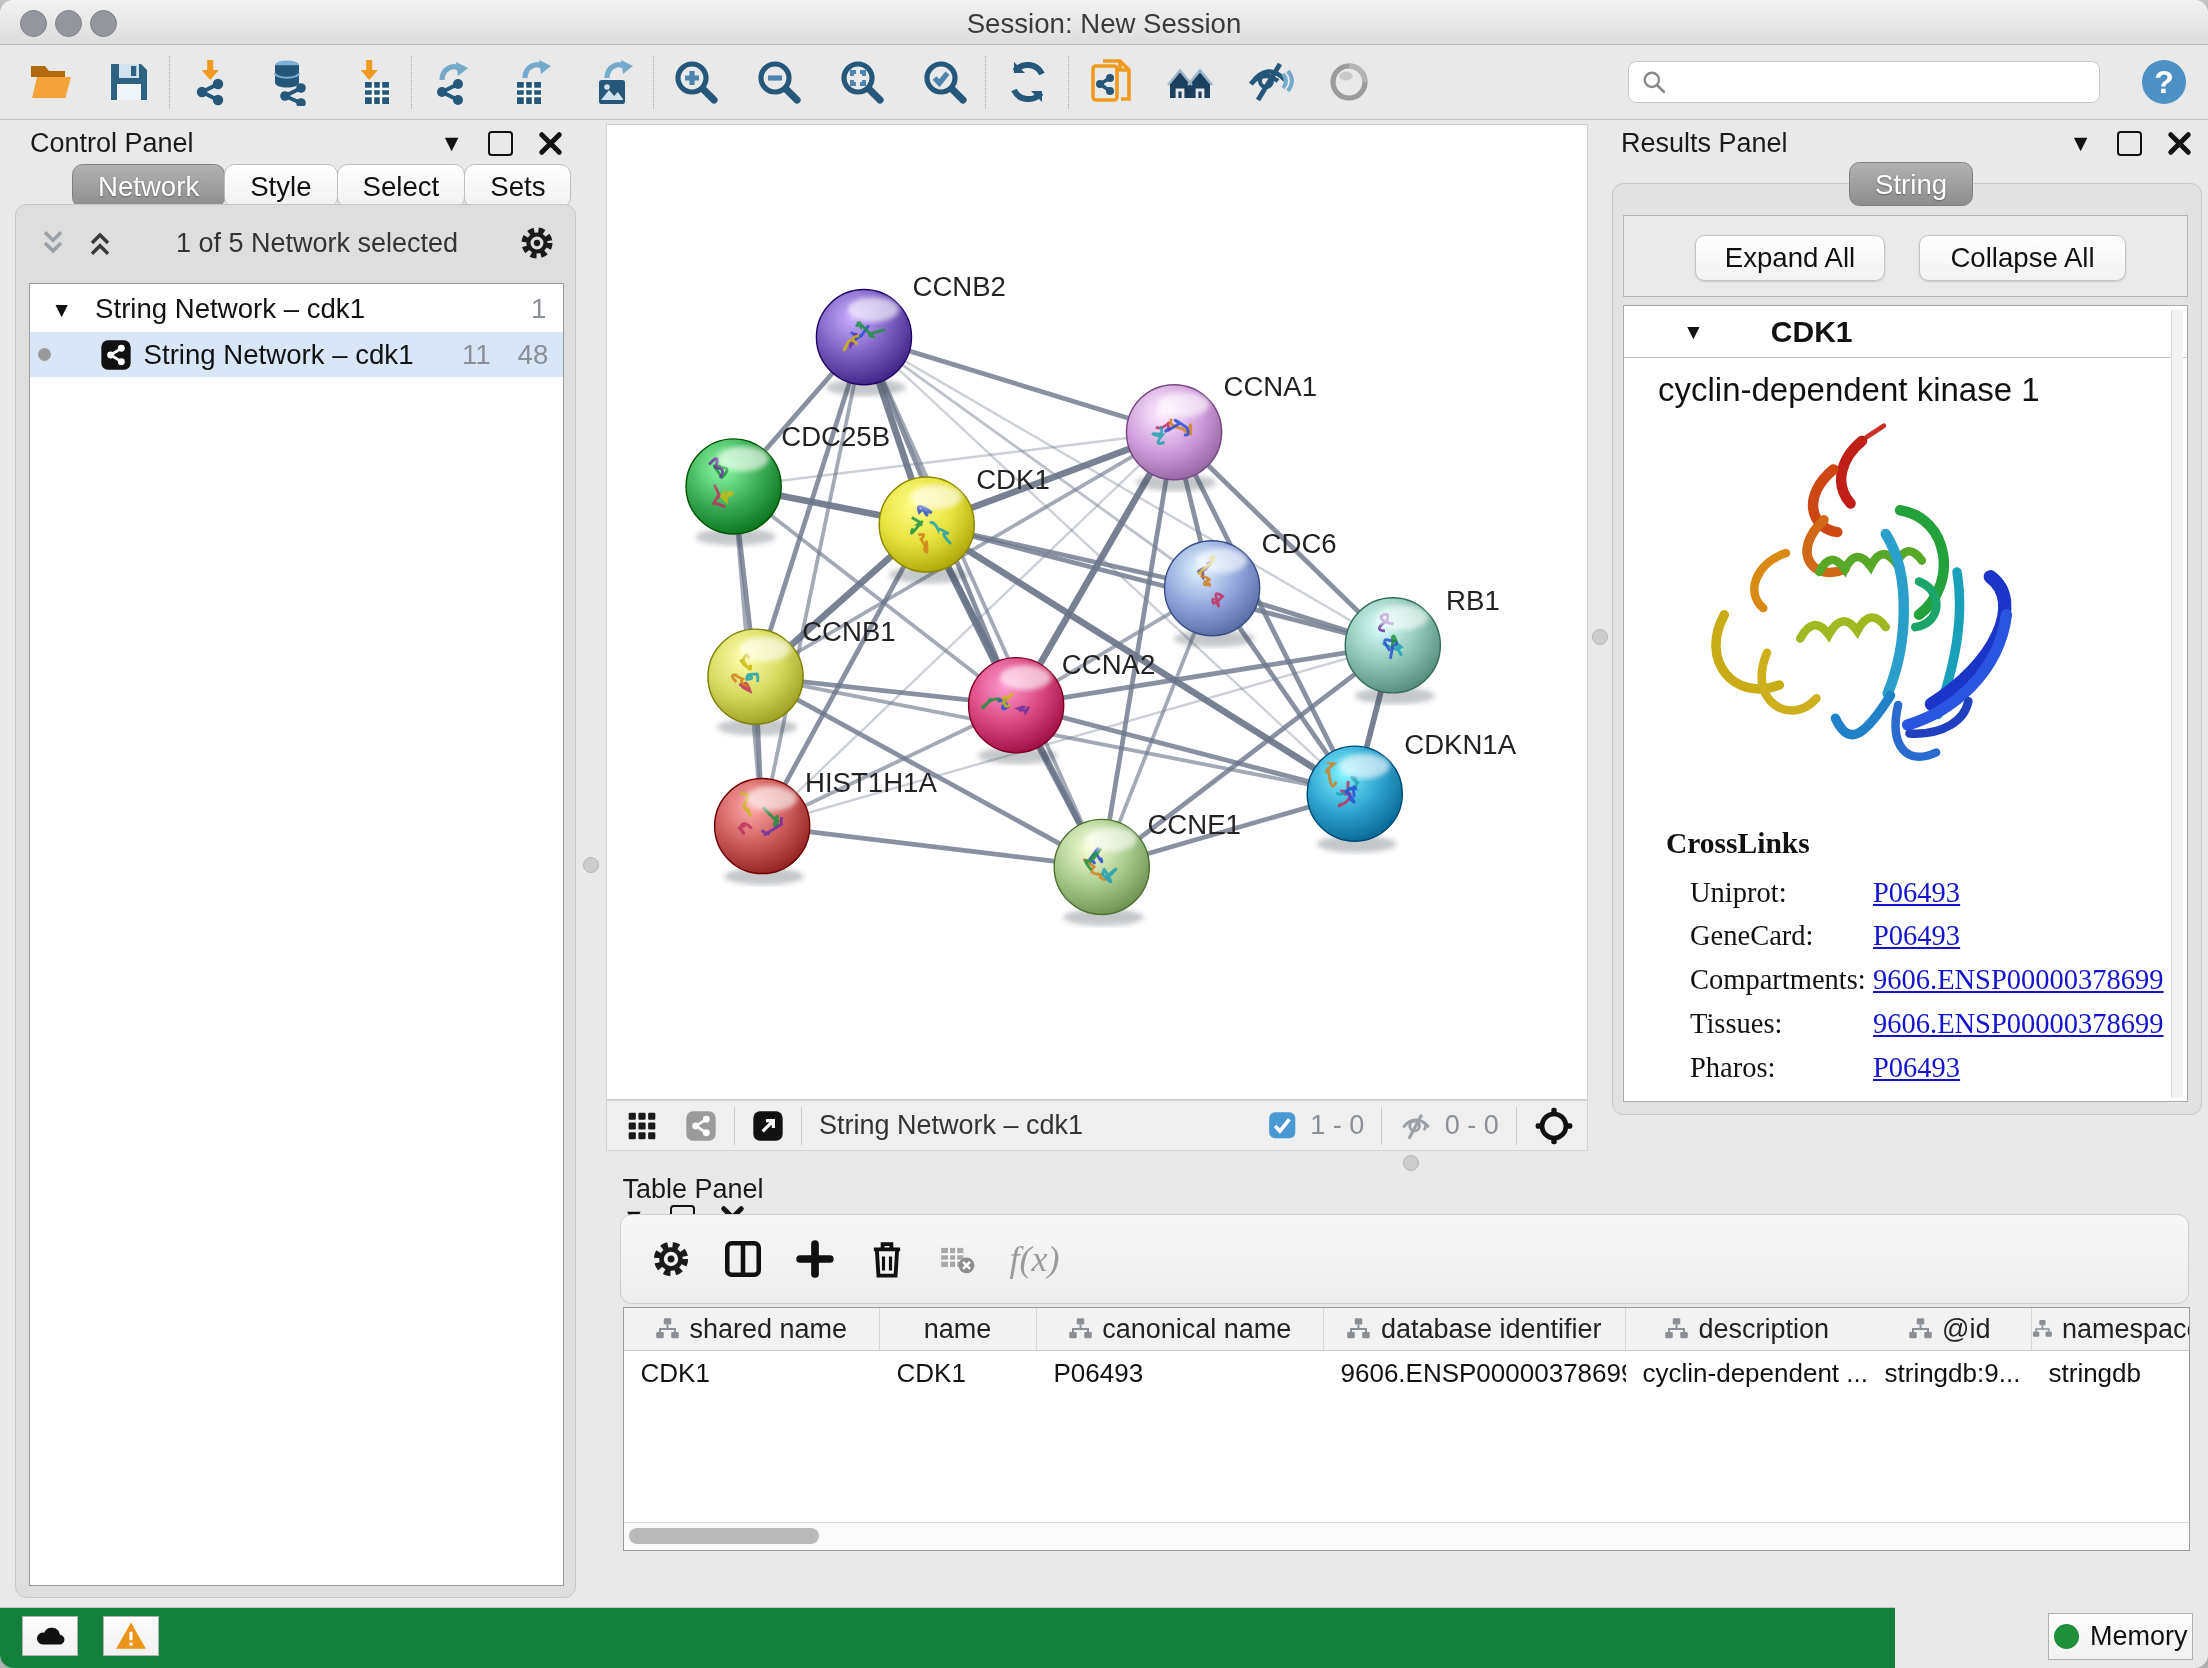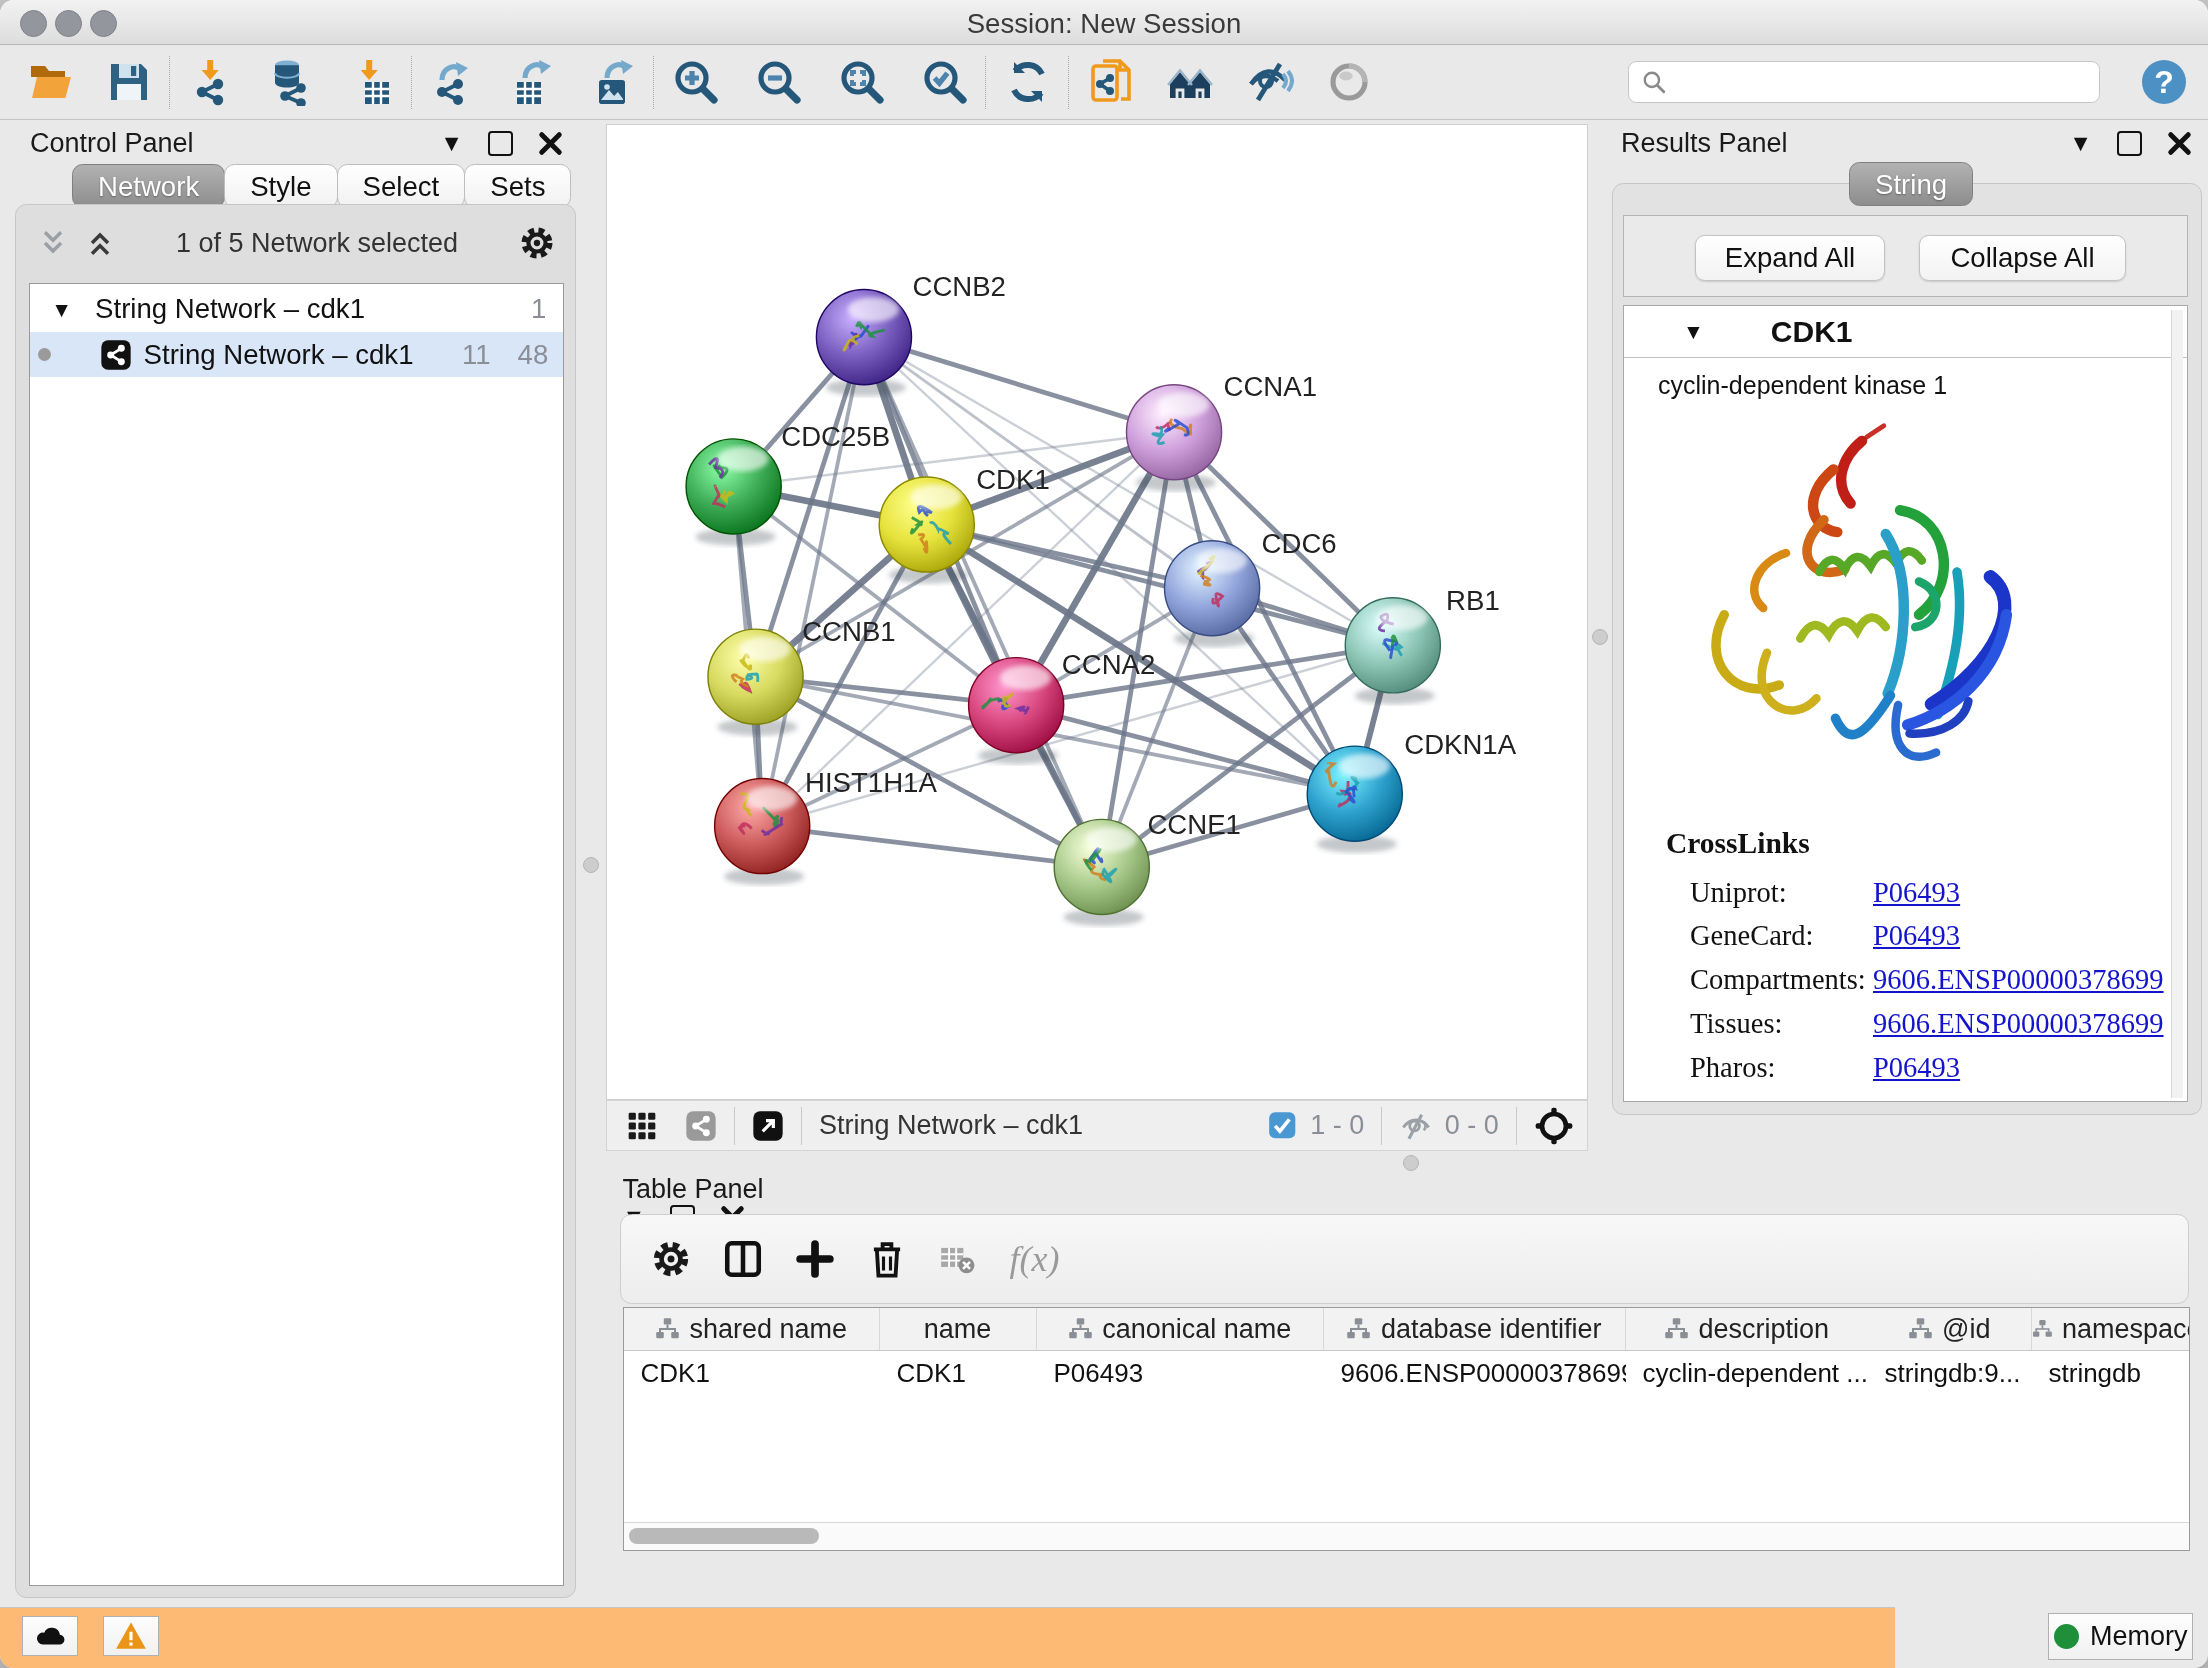--- a/index.html
+++ b/index.html
@@ -622,21 +622,21 @@
     <div class="abs seg active" style="left:243px;top:38px;z-index:3;">String</div>
     <div class="abs" style="left:17px;top:91px;width:565px;height:82px;background:#eaeaea;border:1px solid #b4b4b4;box-sizing:border-box;">
       <div class="btn abs" style="left:71px;top:19px;width:188px;height:44px;">Expand All</div>
       <div class="btn abs" style="left:295px;top:19px;width:205px;height:44px;">Collapse All</div>
     </div>
     <div class="abs" style="left:17px;top:181px;width:565px;height:797px;background:#fff;border:1px solid #a8a8a8;box-sizing:border-box;">
       <div class="abs" style="left:0;top:0;width:100%;height:51px;border-bottom:1px solid #c2c2c2;display:flex;align-items:center;">
         <span class="caret" style="margin-left:59px;font-size:21px;">▼</span>
         <span style="margin-left:67px;font-size:30px;font-weight:bold;color:#111;">CDK1</span>
       </div>
-      <div class="abs" style="left:34px;top:65px;font-size:25px;color:#111;">cyclin-dependent kinase 1</div>
+      <div class="abs" style="left:34px;top:65px;font-size:33px;color:#111;">cyclin-dependent kinase 1</div>
 
       <svg class="abs" style="left:48px;top:114px;" width="399" height="399" viewBox="0 0 420 420">
         <g fill="none" stroke-linecap="round">
           <path d="M205 18l18-12" stroke="#c83028" stroke-width="5"></path>
           <path d="M200 22c-22 18-30 46-12 66" stroke="#c01f18" stroke-width="11"></path>
           <path d="M170 52c-34 28-24 62 4 66" stroke="#cc4714" stroke-width="11"></path>
           <path d="M160 105c-36 34-12 66 22 52" stroke="#d06818" stroke-width="10"></path>
           <path d="M120 140c-30 10-44 40-24 58" stroke="#d98a14" stroke-width="9"></path>
           <path d="M55 205c-26 48 10 92 58 74" stroke="#c9ab16" stroke-width="10"></path>
           <path d="M100 245c-22 52 26 78 52 48" stroke="#cdb01c" stroke-width="9"></path>
@@ -793,21 +793,21 @@
           <div class="td-cell" style="left: 1244px; width: 164px;">stringdb:9...</div>
           <div class="td-cell" style="left: 1408px; width: 171px;">stringdb</div>
         </div>
       <div class="abs" style="left:0;bottom:0;width:100%;height:27px;background:#fafafa;border-top:1px solid #d8d8d8;">
         <div style="position:absolute;left:5.7px;top:4.8px;width:190px;height:16px;border-radius:8.6px;background:#b9b9b9;"></div>
       </div>
     </div>
 
   </div>
 
-  <div class="abs" style="left:0;top:1607px;width:1895px;height:61px;background:#fdba74;border-top:1px solid #c6c6c6;">
+  <div class="abs" style="left:0;top:1607px;width:1895px;height:61px;background:#15803d;border-top:1px solid #c6c6c6;">
     <div class="statusbtn" style="left:22px;top:7.6px;width:54px;height:38px;">
       <svg width="34" height="34" viewBox="0 0 24 24">
           <path d="M7 18a4.2 4.2 0 1 1 .9-8.3A5.8 5.8 0 0 1 19 11.2 3.4 3.4 0 0 1 18.6 18z" fill="#111"></path>
         </svg>
     </div>
     <div class="statusbtn" style="left:103px;top:7.6px;width:54px;height:38px;">
       <svg width="34" height="34" viewBox="0 0 24 24">
           <path d="M12 2.5L22.5 21h-21z" fill="#ea9418"></path>
           <rect x="10.9" y="9" width="2.2" height="6" fill="#fff"></rect>
           <rect x="10.9" y="16.6" width="2.2" height="2.2" fill="#fff"></rect>

